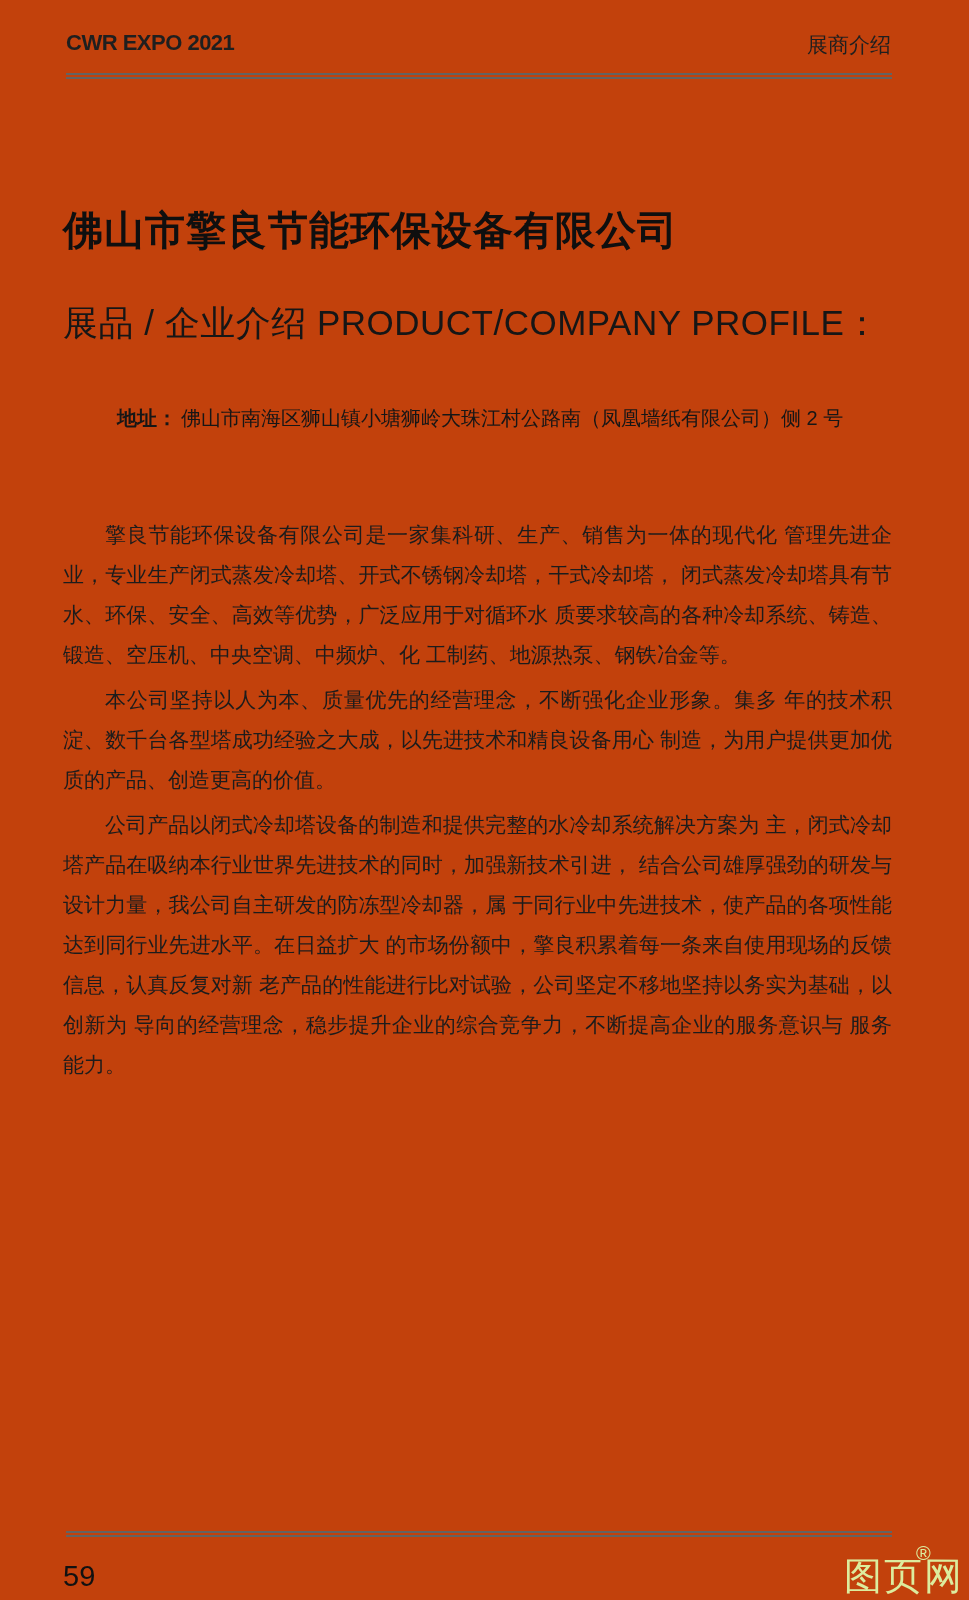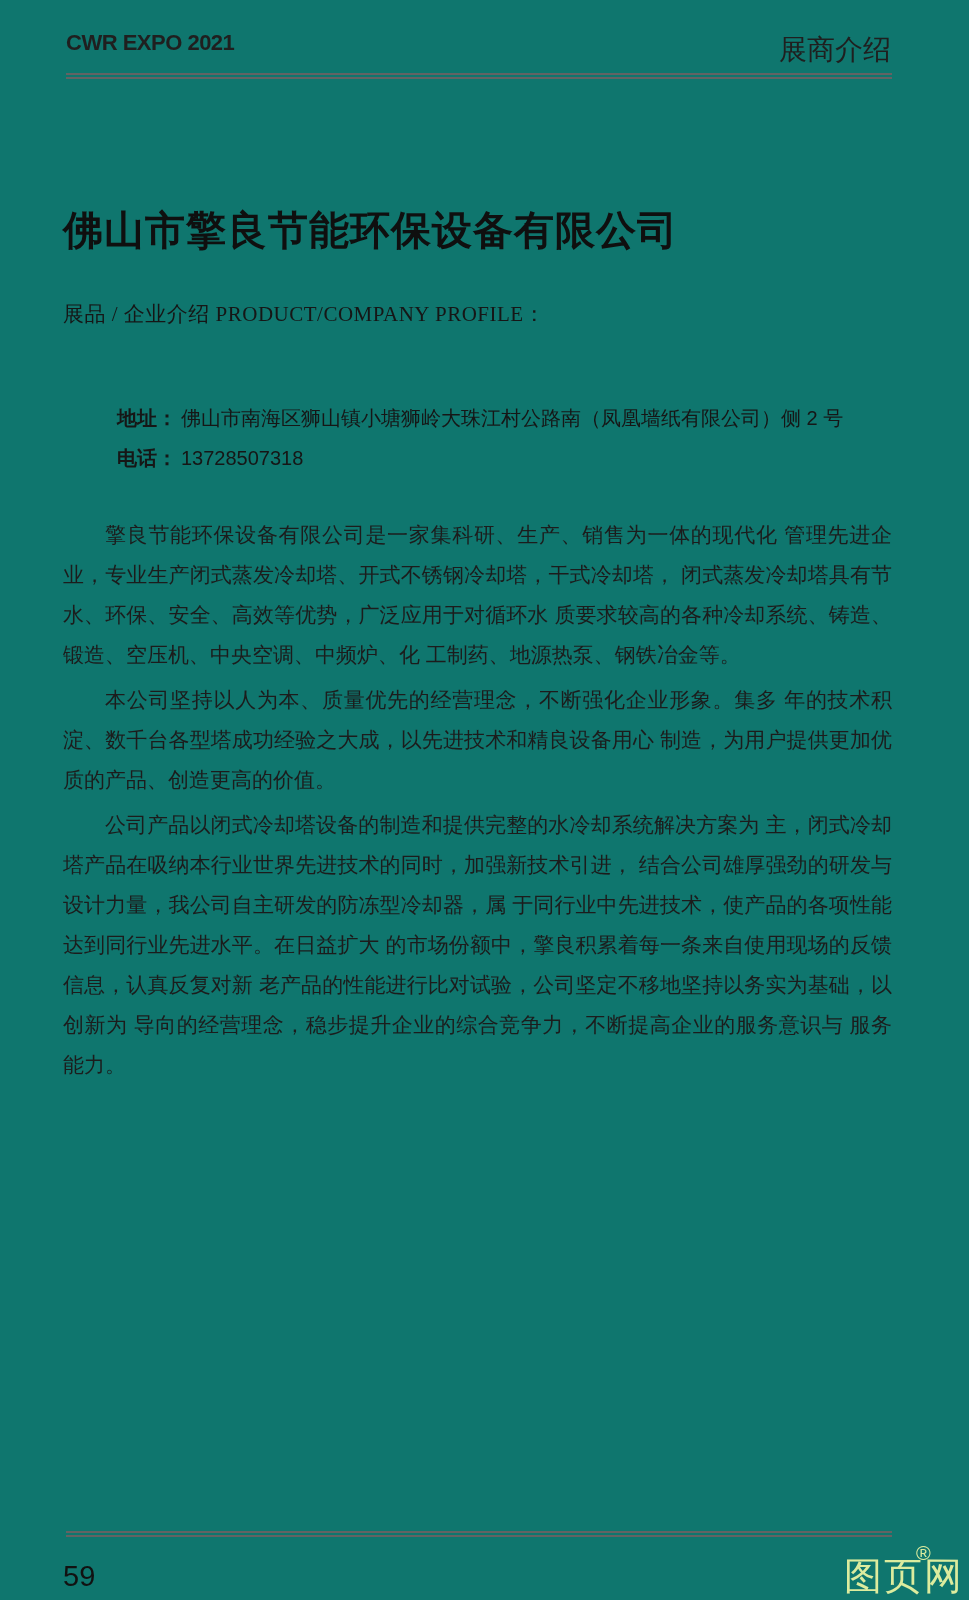--- a/index.html
+++ b/index.html
@@ -1,56 +1,55 @@
 <!DOCTYPE html>
 <html><head>
 <meta charset="utf-8">
 <style>
   html, body { margin: 0; padding: 0; background: #ffffff; }
   .page {
     position: relative;
     width: 969px;
     height: 1600px;
     margin: 0 auto;
-    background: #0f766e;
+    background: #c2410c;
     overflow: hidden;
     font-family: "Liberation Sans", "DejaVu Sans", sans-serif;
     color: #1b1b1b;
   }
 
   
   .header-brand {
     position: absolute; left: 66px; top: 30px;
     font-size: 22px; font-weight: 600; letter-spacing: -0.5px; color: #1f1f1f;
   }
   .header-section {
     position: absolute; right: 78px; top: 31px;
-    font-size: 28px; font-weight: 400; color: #1f1f1f; margin-left: 40px;
+    font-size: 21px; font-weight: 400; color: #1f1f1f; margin-left: 40px;
   }
 
   
   .double-rule {
     position: absolute; left: 66px; width: 826px; height: 2px;
     border-top: 2px solid #636363;
     border-bottom: 2px solid #636363;
   }
   .double-rule.header-rule { top: 73px; }
   .double-rule.footer-rule { top: 1531px; }
 
   
   .company-title {
     position: absolute; left: 63px; top: 176px;
     font-size: 40px; font-weight: 700; letter-spacing: 1px; color: #0f0f0f;
     white-space: nowrap;
   }
   .profile-heading {
     position: absolute; left: 63px; top: 300px;
-    font-size: 21px; font-weight: 400; letter-spacing: 0.5px; color: #161616;
+    font-size: 35px; font-weight: 400; letter-spacing: 0.5px; color: #161616;
     white-space: nowrap;
-    font-family: Liberation Serif, serif;
   }
 
   
   .contact {
     position: absolute; left: 107px; top: 398px;
     font-size: 20px; line-height: 40px; color: #161616;
   }
   .contact-row { white-space: nowrap; margin-left: 10px; }
   .contact-label { font-weight: 700; margin-right: 4px; }
 
@@ -89,23 +88,20 @@
   <div class="double-rule header-rule"></div>
 
   <h1 class="company-title">佛山市擎良节能环保设备有限公司</h1>
 
   <div class="profile-heading">展品 / 企业介绍 PRODUCT/COMPANY PROFILE：</div>
 
   <div class="contact">
     <div class="contact-row">
       <span class="contact-label">地址：</span><span>佛山市南海区狮山镇小塘狮岭大珠江村公路南（凤凰墙纸有限公司）侧 2 号</span>
     </div>
-    <div class="contact-row">
-      <span class="contact-label">电话：</span><span>13728507318</span>
-    </div>
   </div>
 
   <div class="body-text">
     <p>擎良节能环保设备有限公司是一家集科研、生产、销售为一体的现代化 管理先进企业，专业生产闭式蒸发冷却塔、开式不锈钢冷却塔，干式冷却塔， 闭式蒸发冷却塔具有节水、环保、安全、高效等优势，广泛应用于对循环水 质要求较高的各种冷却系统、铸造、锻造、空压机、中央空调、中频炉、化 工制药、地源热泵、钢铁冶金等。</p>
     <p>本公司坚持以人为本、质量优先的经营理念，不断强化企业形象。集多 年的技术积淀、数千台各型塔成功经验之大成，以先进技术和精良设备用心 制造，为用户提供更加优质的产品、创造更高的价值。</p>
     <p>公司产品以闭式冷却塔设备的制造和提供完整的水冷却系统解决方案为 主，闭式冷却塔产品在吸纳本行业世界先进技术的同时，加强新技术引进， 结合公司雄厚强劲的研发与设计力量，我公司自主研发的防冻型冷却器，属 于同行业中先进技术，使产品的各项性能达到同行业先进水平。在日益扩大 的市场份额中，擎良积累着每一条来自使用现场的反馈信息，认真反复对新 老产品的性能进行比对试验，公司坚定不移地坚持以务实为基础，以创新为 导向的经营理念，稳步提升企业的综合竞争力，不断提高企业的服务意识与 服务能力。</p>
   </div>
 
   <div class="double-rule footer-rule"></div>
   <div class="page-number">59</div>

